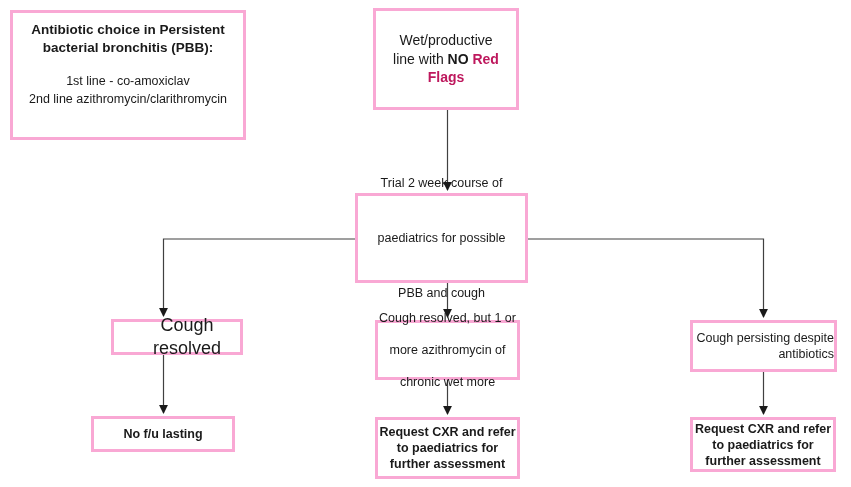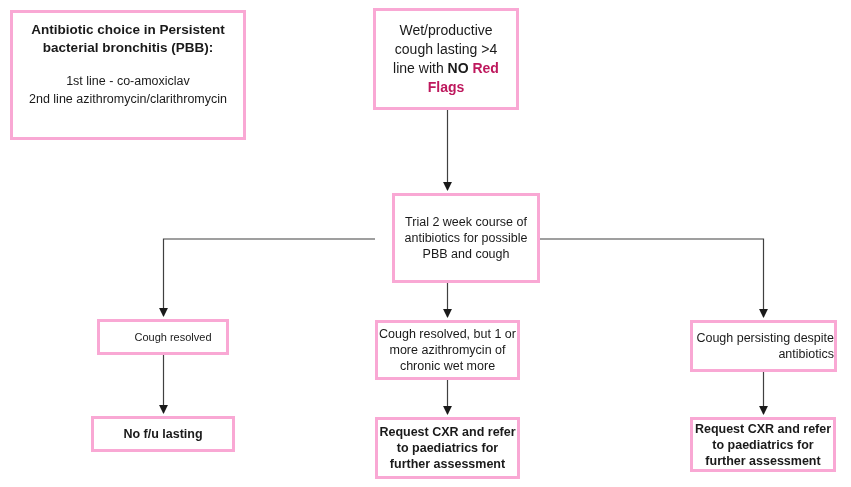--- a/index.html
+++ b/index.html
@@ -50,27 +50,28 @@
   #start-node {
     left: 373px; top: 8px; width: 146px; height: 102px;
     font-size: 14px;
     line-height: 1.35;
   }
   .red-text { color: #be185d; font-weight: bold; }
   .bold-text { font-weight: bold; }
 
   
   #trial-node {
-    left: 392px; top: 193px; width: 148px; height: 90px;
+    left: 355px; top: 193px; width: 173px; height: 90px;
     font-size: 12.5px;
+    gap: 39px;
   }
 
   
-  #cond-left   { left: 97px;  top: 319px; width: 132px; height: 36px; font-size: 11px; padding-left: 20px; }
-  #cond-center { left: 375px; top: 320px; width: 145px; height: 60px; font-size: 12.5px; }
+  #cond-left   { left: 111px;  top: 319px; width: 132px; height: 36px; font-size: 18px; padding-left: 20px; }
+  #cond-center { left: 375px; top: 320px; width: 145px; height: 60px; font-size: 12.5px; gap: 16px; }
   #cond-right  { left: 690px; top: 320px; width: 147px; height: 52px; font-size: 12.5px; align-items: flex-end; }
 
   
   #out-left   { left: 91px;  top: 416px; width: 144px; height: 36px; font-size: 12.5px; font-weight: bold; }
   #out-center { left: 375px; top: 417px; width: 145px; height: 62px; font-size: 12.5px; font-weight: bold; }
   #out-right  { left: 690px; top: 417px; width: 146px; height: 55px; font-size: 12.5px; font-weight: bold; }
 
   
   #connectors {
     position: absolute;
@@ -102,28 +103,27 @@
   </svg>
 
   <div class="node" id="info-box">
     <div class="title">Antibiotic choice in Persistent bacterial bronchitis (PBB):</div>
     <div class="info-line">1st line - co-amoxiclav</div>
     <div class="info-line">2nd line azithromycin/clarithromycin</div>
   </div>
 
   <div class="node" id="start-node">
     <span class="ln">Wet/productive</span>
-    <span class="ln">cough lasting &gt;4</span>
     <span class="ln"><span>line with </span><span class="bold-text">NO</span><span class="red-text"> Red</span></span>
     <span class="ln red-text">Flags</span>
   </div>
 
   <div class="node" id="trial-node">
     <span class="ln">Trial 2 week course of</span>
-    <span class="ln">antibiotics for possible</span>
+    <span class="ln">paediatrics for possible</span>
     <span class="ln">PBB and cough</span>
   </div>
 
   <div class="node" id="cond-left">
     <span class="ln">Cough resolved</span>
   </div>
   <div class="node" id="out-left">
     <span class="ln">No f/u lasting</span>
   </div>
 

